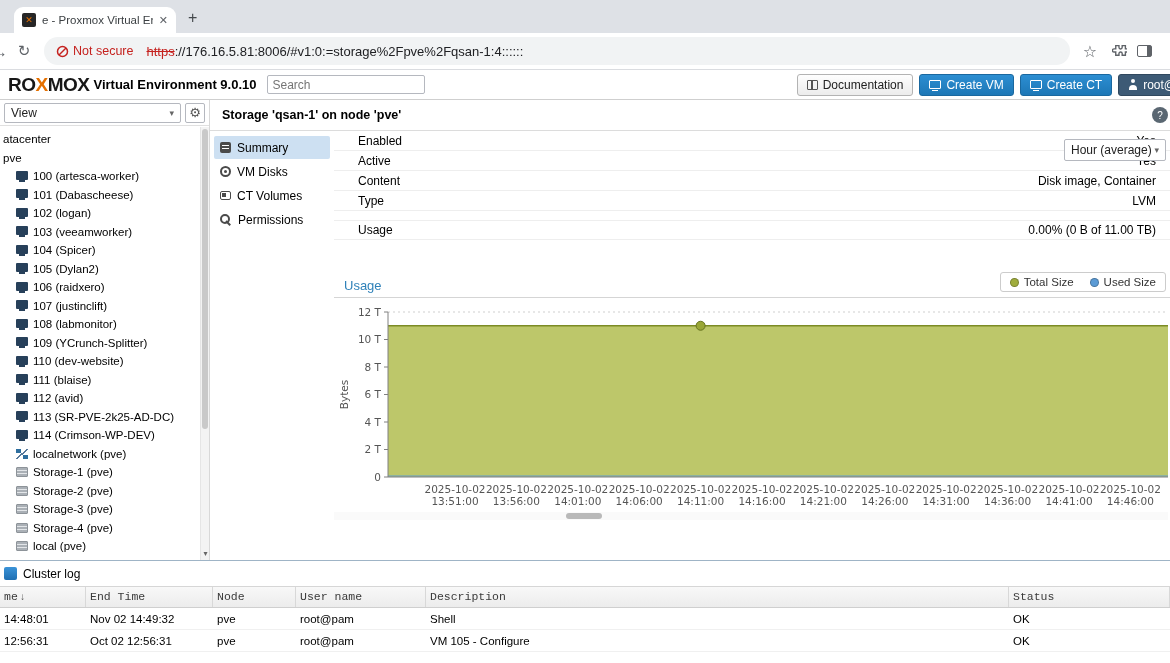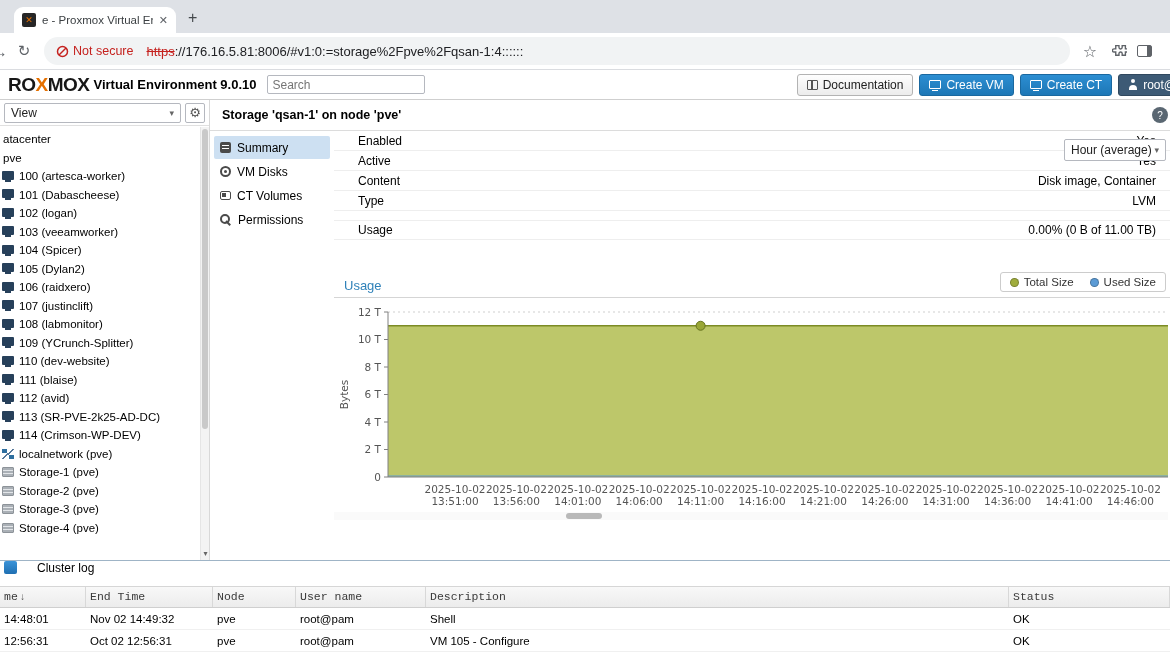--- a/index.html
+++ b/index.html
@@ -53,21 +53,21 @@
   .app-body { height:460px; display:flex; background:#fff; }
 
   .tree-panel { width:210px; border-right:1px solid #d8d8d8; position:relative; background:#fff; flex:0 0 auto; }
   .tree-head { height:26px; border-bottom:1px solid #e0e0e0; display:flex; align-items:center; gap:4px; padding:0 4px; }
   .view-box { flex:1; height:20px; border:1px solid #b5b8bf; border-radius:2px; background:#fff;
               display:flex; align-items:center; justify-content:space-between; padding:0 6px; font-size:12px; color:#222; cursor:pointer; }
   .view-caret { font-size:9px; color:#666; }
   .gear-btn { width:20px; height:20px; border:1px solid #b5b8bf; border-radius:2px; background:#fff;
               display:flex; align-items:center; justify-content:center; font-size:13px; color:#555; cursor:pointer; }
   .tree-rows { padding-top:4px; }
-  .tree-row { height:18.5px; display:flex; align-items:center; gap:5px; padding-left:2px;
+  .tree-row { height:18.5px; display:flex; align-items:center; gap:5px; padding-left:16px;
               font-size:11.5px; color:#000; white-space:nowrap; cursor:pointer; }
   .tree-row.noicon { padding-left:3px; }
   .icon-vm { width:12px; height:9px; background:#27405a; border-radius:1px; position:relative; flex:0 0 auto; margin-bottom:2px; }
   .icon-vm::after { content:""; position:absolute; left:3px; right:3px; bottom:-2px; height:2px; background:#27405a; }
   .icon-network { width:12px; height:10px; position:relative; flex:0 0 auto;
                   background:linear-gradient(to bottom right, transparent 45%, #56789a 45%, #56789a 55%, transparent 55%); }
   .icon-network::before { content:""; position:absolute; left:0; top:0; width:5px; height:4px; background:#2f6f9f; }
   .icon-network::after { content:""; position:absolute; right:0; bottom:0; width:5px; height:4px; background:#2f6f9f; }
   .icon-storage { width:12px; height:10px; border:1px solid #8d9399; border-radius:1px; flex:0 0 auto;
                   background:repeating-linear-gradient(#aab0b6 0 2px,#e3e6e9 2px 3px); }
@@ -113,21 +113,21 @@
   .legend { display:flex; gap:16px; border:1px solid #ccc; border-radius:3px; background:#fff; padding:3px 9px; margin-bottom:1px; cursor:pointer; }
   .leg-item { display:flex; align-items:center; gap:5px; font-size:11.5px; color:#333; }
   .leg-dot { width:9px; height:9px; border-radius:50%; border:1px solid rgba(0,0,0,.25); }
   #usage-chart { display:block; margin-top:6px; }
   #usage-chart text { font-size:10.5px; fill:#555; font-family:"DejaVu Sans",sans-serif; }
   .hscroll { width:834px; height:8px; background:#fafafa; position:relative; margin-top:2px; }
   .hthumb { position:absolute; left:232px; top:1px; width:36px; height:6px; background:#b9b9b9; border-radius:3px; cursor:pointer; }
 
   
   .footer { height:103px; border-top:1px solid #9fb4c6; background:#fff; }
-  .ftabs { height:26px; border-bottom:1px solid #d6d6d6; display:flex; gap:20px; padding-left:4px; }
+  .ftabs { height:26px; border-bottom:1px solid #d6d6d6; display:flex; align-items:center; gap:6px; padding-left:4px; }
   .flog-icon { width:13px; height:13px; border-radius:2px; background:linear-gradient(#3a93d8,#1f6fb2); }
   .ftab-label { font-size:12px; color:#000; cursor:pointer; }
   .fh { display:flex; height:21px; background:linear-gradient(#f8f8f8,#ececec); border-bottom:1px solid #cfcfcf;
         font-size:11.5px; color:#3a3a3a; line-height:20px; }
   .fh .fc { border-right:1px solid #d8d8d8; cursor:pointer;font-family:Liberation Mono, monospace; }
   .frow { display:flex; height:22px; font-size:11.5px; color:#000; line-height:22px; border-bottom:1px solid #f0f0f0; cursor:pointer; }
   .fc { padding:0 4px; overflow:hidden; white-space:nowrap; }
   .c0 { width:86px; } .c1 { width:127px; } .c2 { width:83px; } .c3 { width:130px; } .c4 { width:583px; } .c5 { flex:1; }
   .sort-arrow { font-size:10px; color:#555; margin-left:2px; }
 </style>
@@ -280,20 +280,24 @@
             <span class="icon-storage"></span>
             <span>Storage-2 (pve)</span>
           </div>
         <div class="tree-row">
             <span class="icon-storage"></span>
             <span>Storage-3 (pve)</span>
           </div>
         <div class="tree-row">
             <span class="icon-storage"></span>
             <span>Storage-4 (pve)</span>
+          </div>
+        <div class="tree-row">
+            <span class="icon-storage"></span>
+            <span>local (pve)</span>
           </div>
       </div>
       <div class="tree-sb">
         <div class="thumb"></div>
         <div class="down">▾</div>
       </div>
     </div>
 
     <div class="main-panel">
       <div class="crumb">

